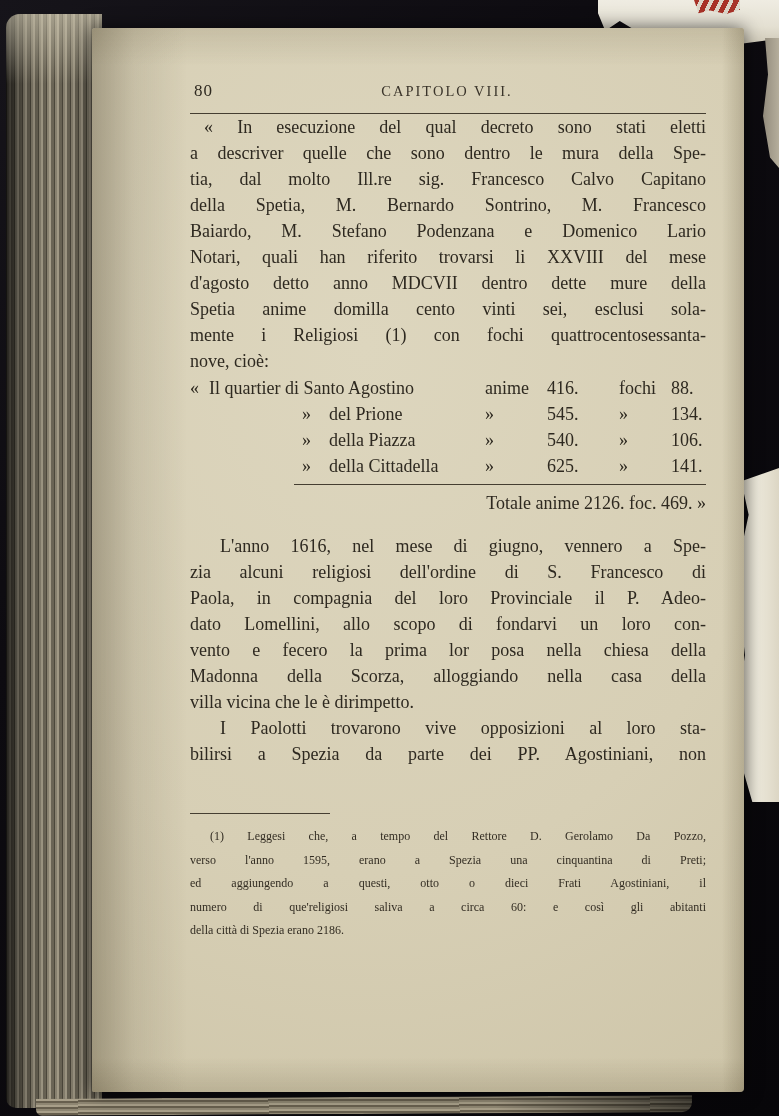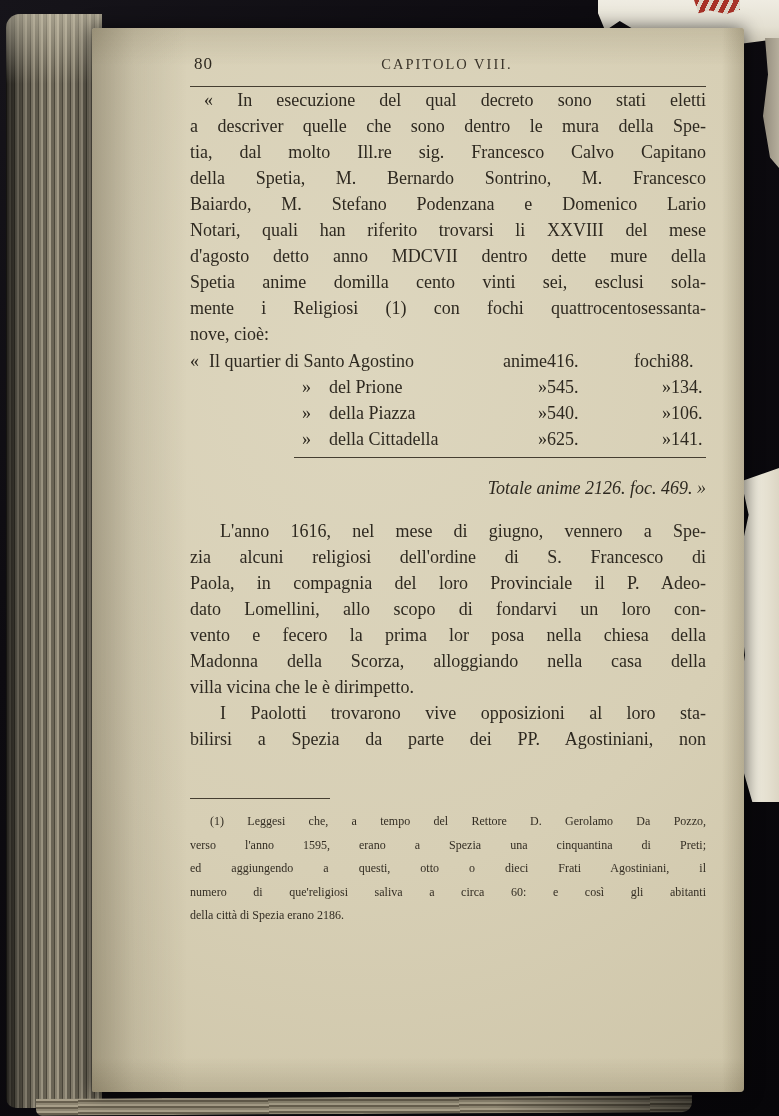--- a/index.html
+++ b/index.html
@@ -63,21 +63,21 @@
   .page::before {
     content:""; position:absolute; inset:0; border-radius:inherit; pointer-events:none;
     background:
       linear-gradient(90deg, rgba(45,35,15,.30) 0, rgba(45,35,15,.10) 42px, rgba(45,35,15,0) 95px),
       linear-gradient(270deg, rgba(70,58,30,.22) 0, rgba(70,58,30,0) 22px),
       linear-gradient(180deg, rgba(70,58,30,.12) 0, rgba(70,58,30,0) 38px),
       linear-gradient(0deg, rgba(70,58,30,.16) 0, rgba(70,58,30,0) 34px);
   }
   .content {
     position:relative; z-index:1;
-    padding: 23px 38px 0 98px;
+    padding: 50px 38px 0 98px;
     color:#2e2920; font-size:18px; line-height:26px;
   }
 
   
   .header-row { position:relative; height:26px; }
   .pnum { position:absolute; left:4px; top:0; font-size:17px; letter-spacing:1px; }
   .chapter { position:absolute; left:0; right:2px; text-align:center; font-size:14.5px; letter-spacing:2px; color:#3a342a; }
   .hrule { border-top:1.5px solid #453e31; margin-top:9px; }
 
   
@@ -86,24 +86,24 @@
   .tline.last { text-align-last:left; }
   .keep-just .tline.last { text-align-last:justify; }
   .small-indent .tline:first-child { text-indent:14px; }
   .para-indent .tline:first-child { text-indent:30px; }
 
   
   .qtable { margin-top:1px; }
   .qrow { display:grid; grid-template-columns:295px 62px 72px 52px 1fr; }
   .qleft { display:flex; gap:10px; }
   .qrow + .qrow .qleft { padding-left:112px; gap:18px; }
-  .qc.c { text-align:right; }
+  .qc.c { text-align:left; }
   .qc.r { }
   .total-rule { border-top:1.5px solid #453e31; margin:5px 0 0 104px; }
-  .total { text-align:right; margin-top:17px;font-style:italic; }
+  .total { text-align:right; margin-top:5px; }
 
   
   .para2 { margin-top:17px; }
   .para3 { margin-top:0; }
 
   
   .fn-rule { border-top:1.5px solid #453e31; width:140px; margin-top:46px; }
   .footnote { margin-top:11px; font-size:12px; line-height:23.5px; color:#332d23; }
   .footnote .tline:first-child { text-indent:20px; }
 </style>

